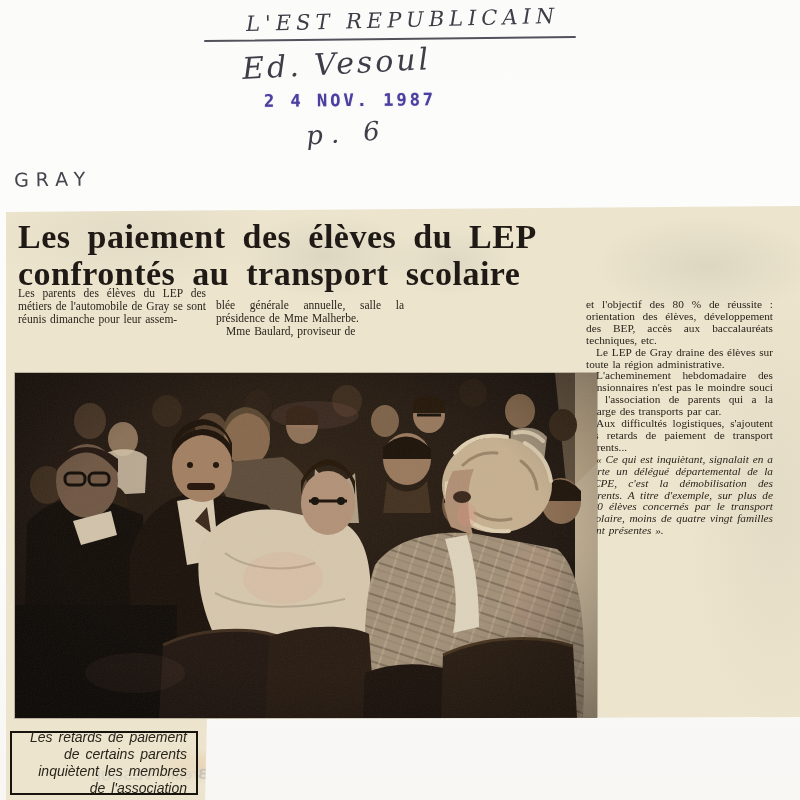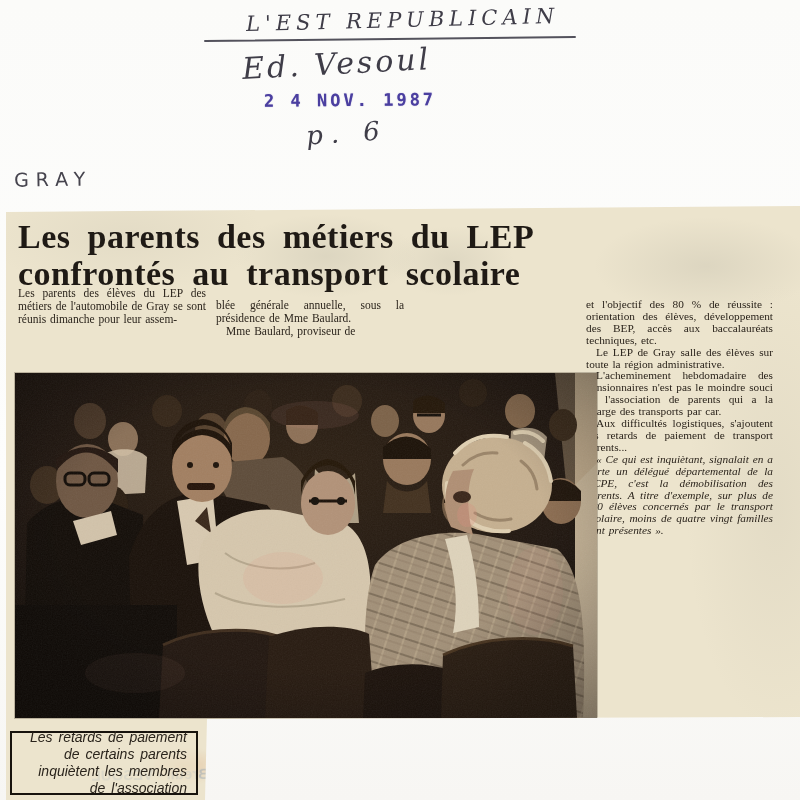--- a/index.html
+++ b/index.html
@@ -93,34 +93,34 @@
   <div class="abs handwriting hw-publication">L'EST REPUBLICAIN</div>
   <div class="abs hw-underline"></div>
   <div class="abs handwriting hw-edition">Ed. Vesoul</div>
   <div class="abs stamp">2 4 NOV. 1987</div>
   <div class="abs handwriting hw-page">p. 6</div>
   <div class="abs handwriting hw-city">GRAY</div>
 
   <div class="abs clipping">
 
     <div class="abs headline">
-      <div>Les parents des métiers du LEP</div>
+      <div>Les paiement des élèves du LEP</div>
       <div>confrontés au transport scolaire</div>
     </div>
 
     <div class="abs bodycol col1">
       <p>Les parents des élèves du LEP des métiers de l'automobile de Gray se sont réunis dimanche pour leur assem-</p>
     </div>
     <div class="abs bodycol col2">
-      <p>blée générale annuelle, sous la présidence de Mme Baulard.</p>
+      <p>blée générale annuelle, salle la présidence de Mme Malherbe.</p>
       <p class="indent">Mme Baulard, proviseur de</p>
     </div>
     <div class="abs bodycol col4">
       <p>et l'objectif des 80 % de réussite : orientation des élèves, développement des BEP, accès aux baccalauréats techniques, etc.</p>
-      <p class="indent">Le LEP de Gray salle des élèves sur toute la région administrative.</p>
+      <p class="indent">Le LEP de Gray draine des élèves sur toute la région administrative.</p>
       <p class="indent">L'acheminement hebdomadaire des pensionnaires n'est pas le moindre souci de l'association de parents qui a la charge des transports par car.</p>
       <p class="indent">Aux difficultés logistiques, s'ajoutent les retards de paiement de transport parents...</p>
       <p class="indent quote">« Ce qui est inquiètant, signalait en a parte un délégué départemental de la FCPE, c'est la démobilisation des parents. A titre d'exemple, sur plus de 180 élèves concernés par le transport scolaire, moins de quatre vingt familles sont présentes ».</p>
     </div>
 
     <div class="abs photo">
       <svg viewBox="0 0 582 345" preserveAspectRatio="none">
         <defs>
           <radialGradient id="roomlight" cx="50%" cy="30%" r="75%">
             <stop offset="0%" stop-color="#2e2114"></stop>

